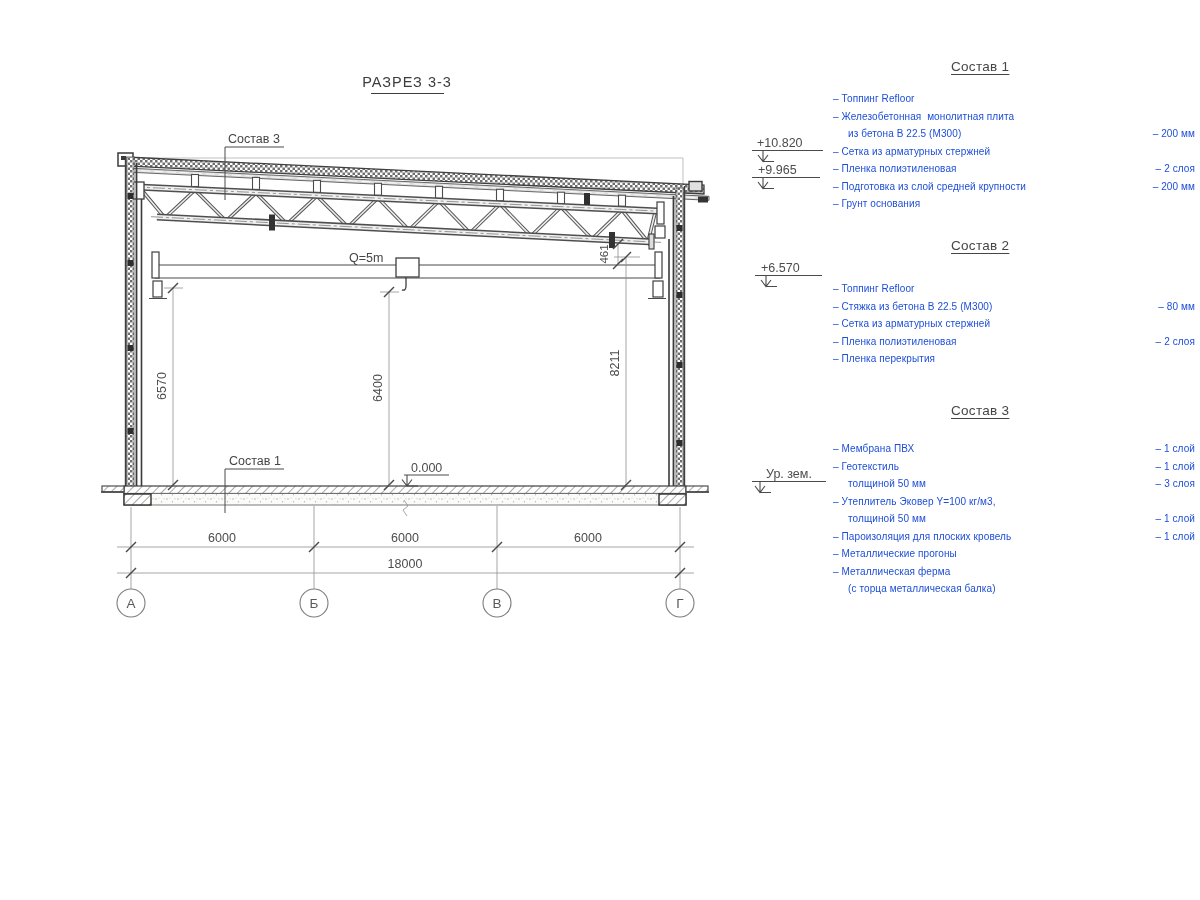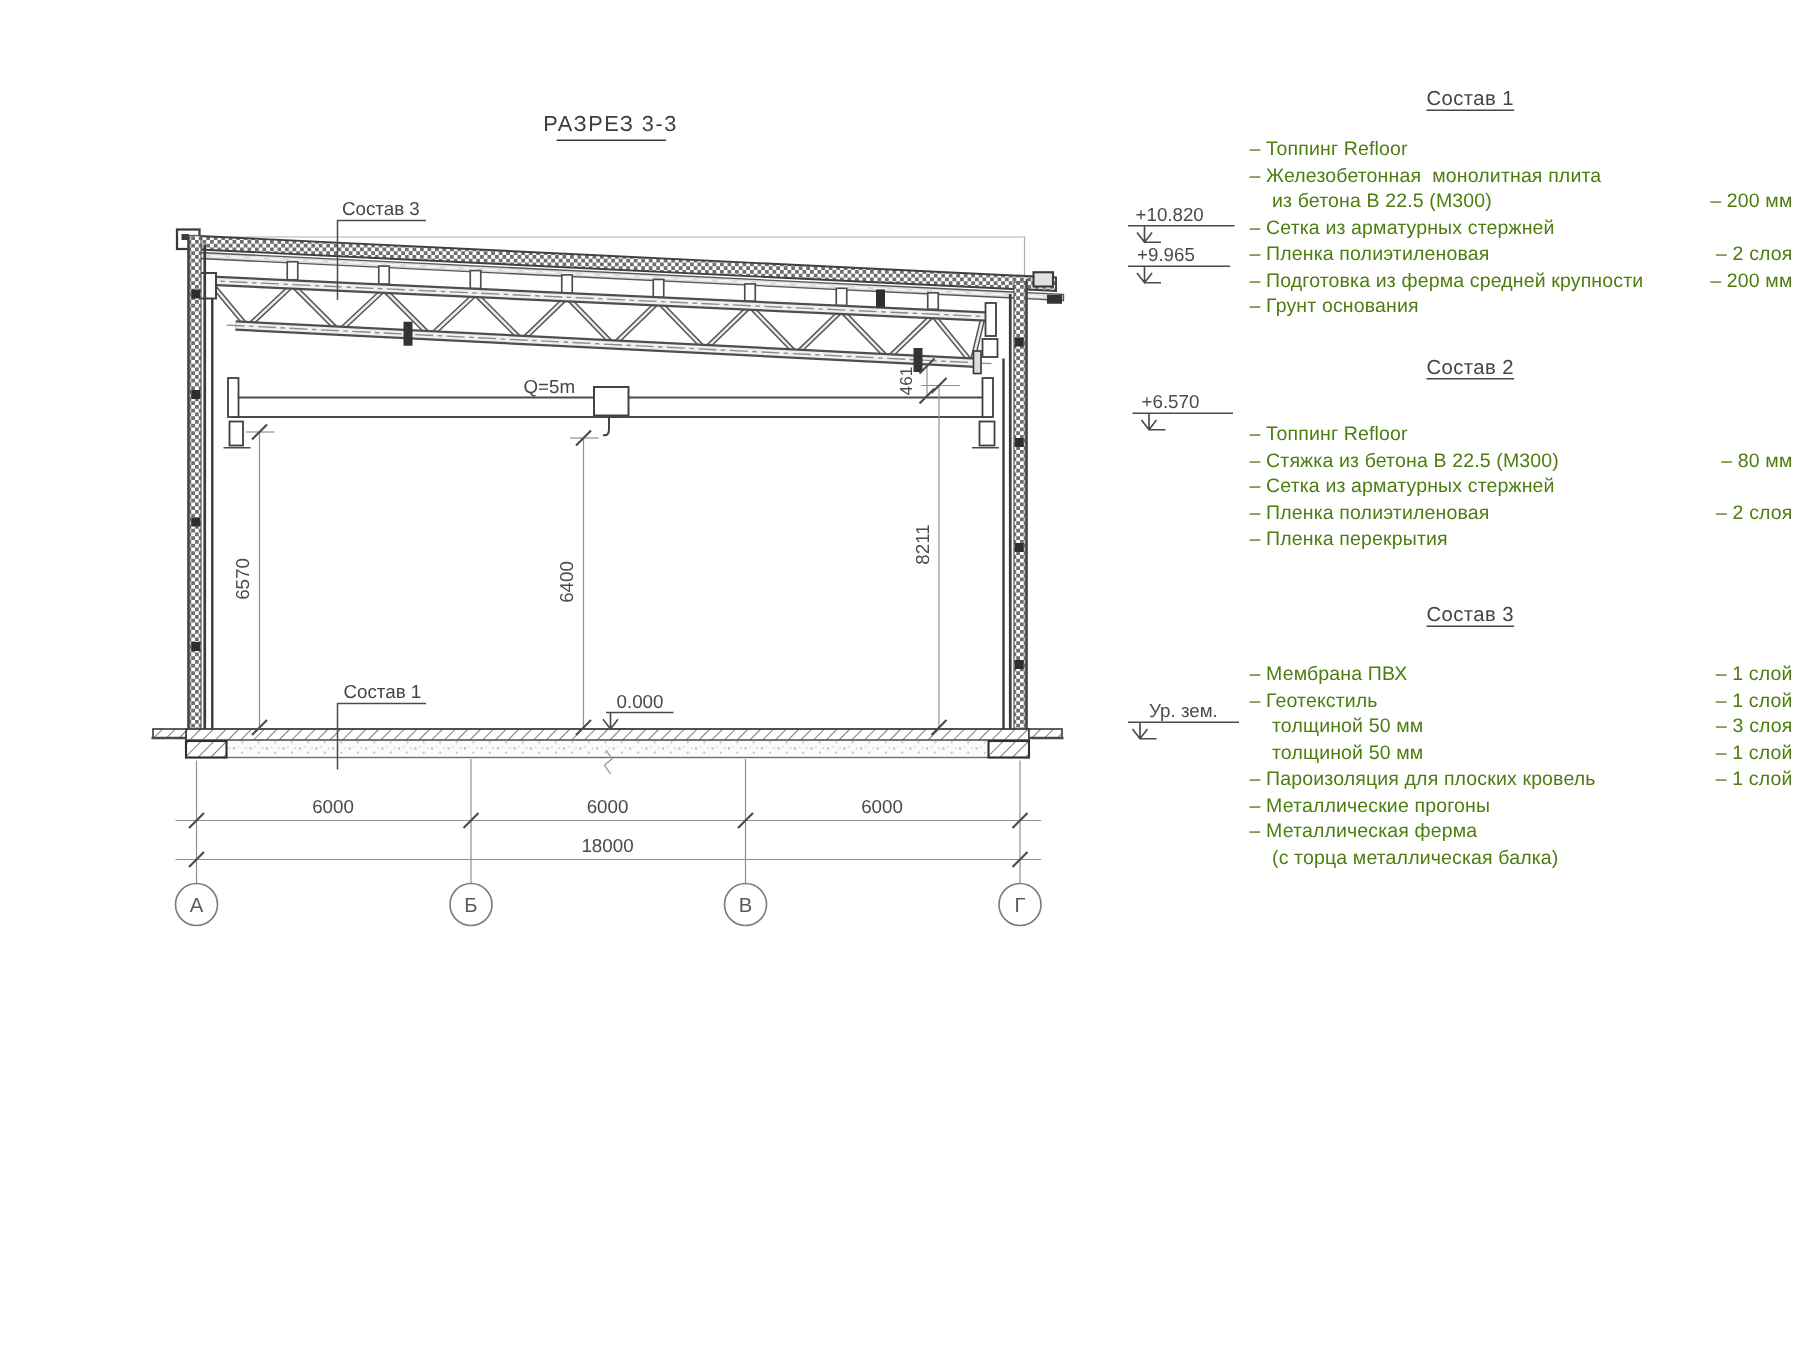--- a/index.html
+++ b/index.html
@@ -17,21 +17,21 @@
   .mem-o{stroke:#565656;stroke-width:3.6;fill:none;}
   .mem-i{stroke:#ececec;stroke-width:1.6;fill:none;}
   .chord-o{stroke:#4e4e4e;stroke-width:7;fill:none;}
   .chord-i{stroke:#f0f0f0;stroke-width:4;fill:none;}
   .cline{stroke:#8a8a8a;stroke-width:.9;fill:none;stroke-dasharray:12 3 3 3;}
   .tick{stroke:#4a4a4a;stroke-width:1.4;}
   
   .spec-block{position:absolute;left:833px;width:362px;}
   .spec-heading{display:inline-block;margin-left:118px;font-size:13.5px;color:#454545;
                 text-decoration:underline;text-underline-offset:3px;letter-spacing:.3px;}
-  .spec-items{font-size:13px;line-height:17.5px;color:#4d7c0f;letter-spacing:.1px;}
+  .spec-items{font-size:10px;line-height:17.5px;color:#1d4ed8;letter-spacing:.1px;}
   .spec-item{display:flex;justify-content:space-between;}
   .spec-item .spec-text{white-space:pre;}
   .spec-item .spec-value{white-space:pre;}
   .spec-item.indent .spec-text{padding-left:15px;}
   #spec1 .spec-items{margin-top:15px;}
   #spec2 .spec-items{margin-top:26px;}
   #spec3 .spec-items{margin-top:21px;}
 </style>
 </head>
 <body>
@@ -279,21 +279,21 @@
         <span class="spec-text">– Сетка из арматурных стержней</span>
         <span class="spec-value"></span>
       </div>
 
       <div class="spec-item">
         <span class="spec-text">– Пленка полиэтиленовая</span>
         <span class="spec-value">– 2 слоя</span>
       </div>
 
       <div class="spec-item">
-        <span class="spec-text">– Подготовка из ферма средней крупности</span>
+        <span class="spec-text">– Подготовка из слой средней крупности</span>
         <span class="spec-value">– 200 мм</span>
       </div>
 
       <div class="spec-item">
         <span class="spec-text">– Грунт основания</span>
         <span class="spec-value"></span>
       </div>
     </div>
 </div>
 
@@ -341,20 +341,24 @@
         <span class="spec-text">– Геотекстиль</span>
         <span class="spec-value">– 1 слой</span>
       </div>
 
 
       <div class="spec-item indent">
         <span class="spec-text">толщиной 50 мм</span>
         <span class="spec-value">– 3 слоя</span>
       </div>
 
+      <div class="spec-item">
+        <span class="spec-text">– Утеплитель Эковер Y=100 кг/м3,</span>
+        <span class="spec-value"></span>
+      </div>
 
       <div class="spec-item indent">
         <span class="spec-text">толщиной 50 мм</span>
         <span class="spec-value">– 1 слой</span>
       </div>
 
       <div class="spec-item">
         <span class="spec-text">– Пароизоляция для плоских кровель</span>
         <span class="spec-value">– 1 слой</span>
       </div>

